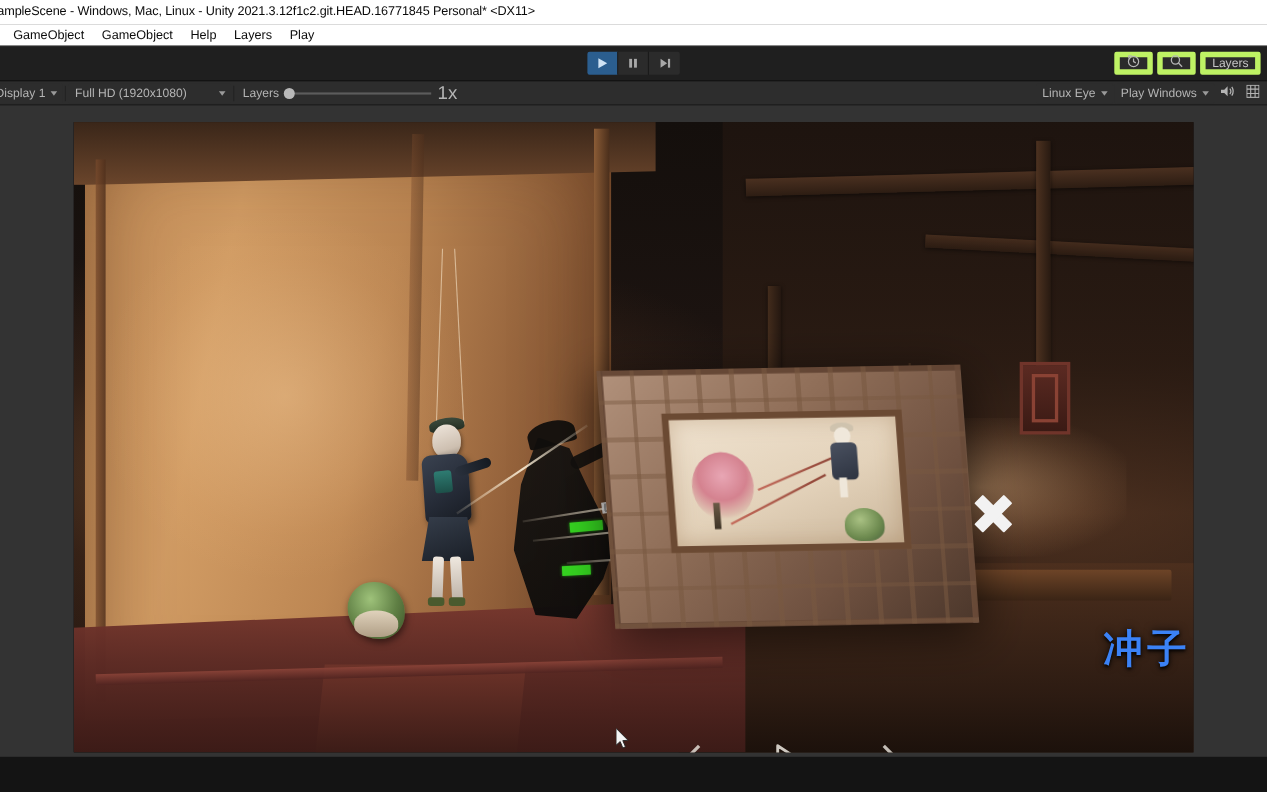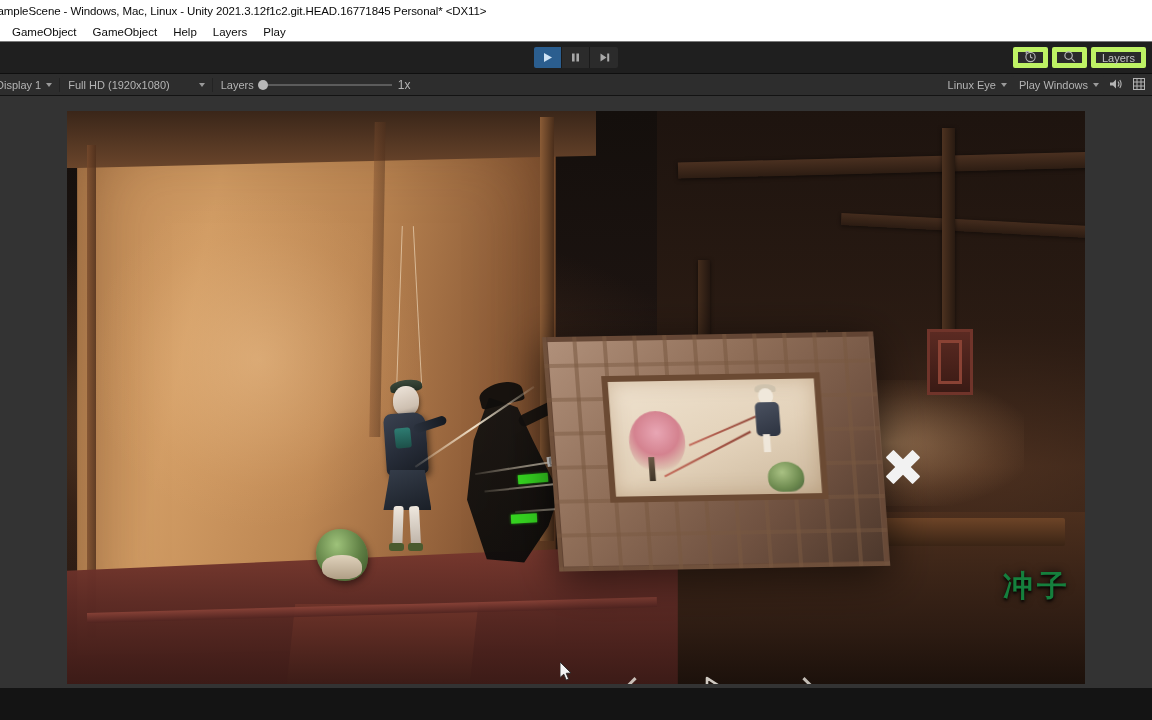--- a/index.html
+++ b/index.html
@@ -121,21 +121,21 @@
     width: 132px; height: 2px;
     background: #5c5c5c;
     position: relative;
   }
   .slider-knob {
     position: absolute; left: -2px; top: -4px;
     width: 10px; height: 10px; border-radius: 50%;
     background: #b8b8b8;
     cursor: pointer;
   }
-  .scale-val { font-size: 12px; color: #b4b4b4; }
+  .scale-val { font-size: 17px; color: #b4b4b4; }
 
   .gv-right {
     position: absolute; right: 2px;
     display: flex; align-items: center; gap: 1px;
   }
   .iconbtn {
     width: 22px; height: 18px;
     display: flex; align-items: center; justify-content: center;
     cursor: pointer; border-radius: 2px;
   }
@@ -534,22 +534,22 @@
     border-top: 16px solid transparent;
     border-bottom: 16px solid transparent;
     border-left: 24px solid rgba(0,0,0,0);
     box-sizing: border-box;
   }
   .nav-play svg { position: absolute; left: 4px; top: 2px; }
 
   
   .cn-text {
     position: absolute;
-    color: #15803d;
-    font-size: 30px;
+    color: #3b82f6;
+    font-size: 36px;
     font-family: "DejaVu Sans", sans-serif;
     font-weight: bold;
     text-shadow: 0 0 8px rgba(0,0,0,0.75), 0 2px 3px rgba(0,0,0,0.9);
     letter-spacing: 4px;
     white-space: nowrap;
   }
   .cn-1 { left: 936px; top: 455px; }
 
   
   .cursor-arrow {

